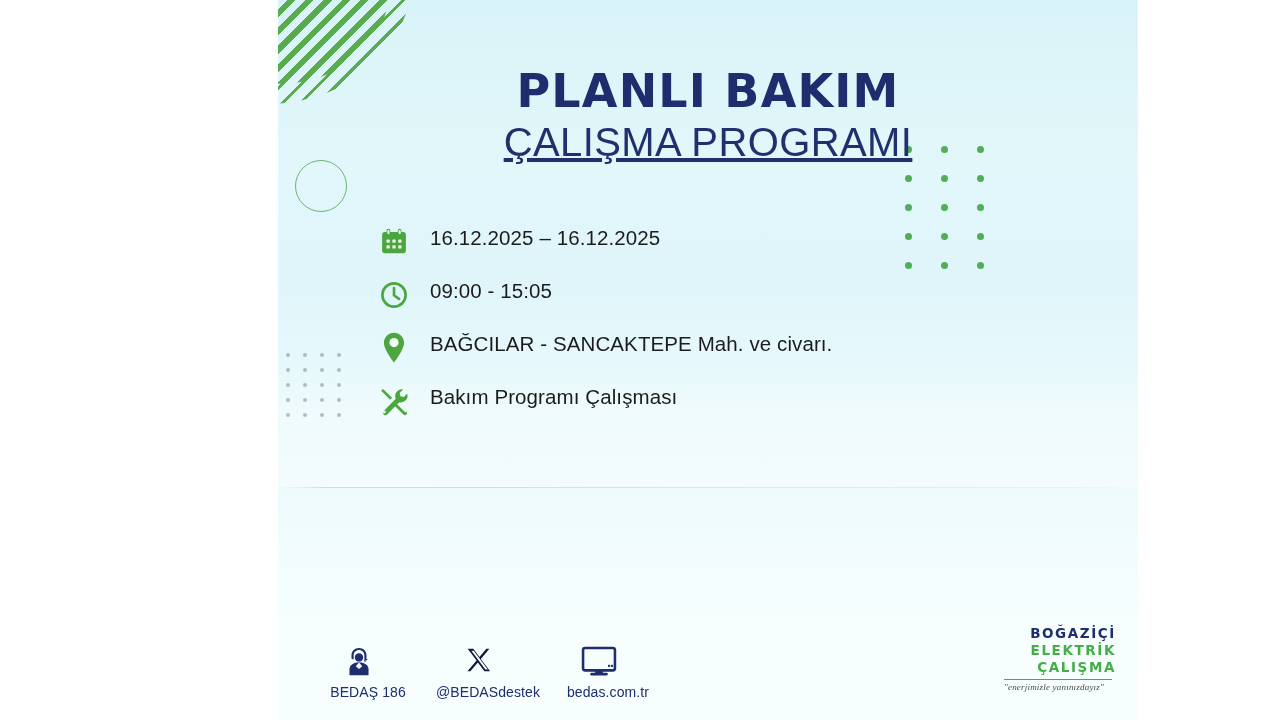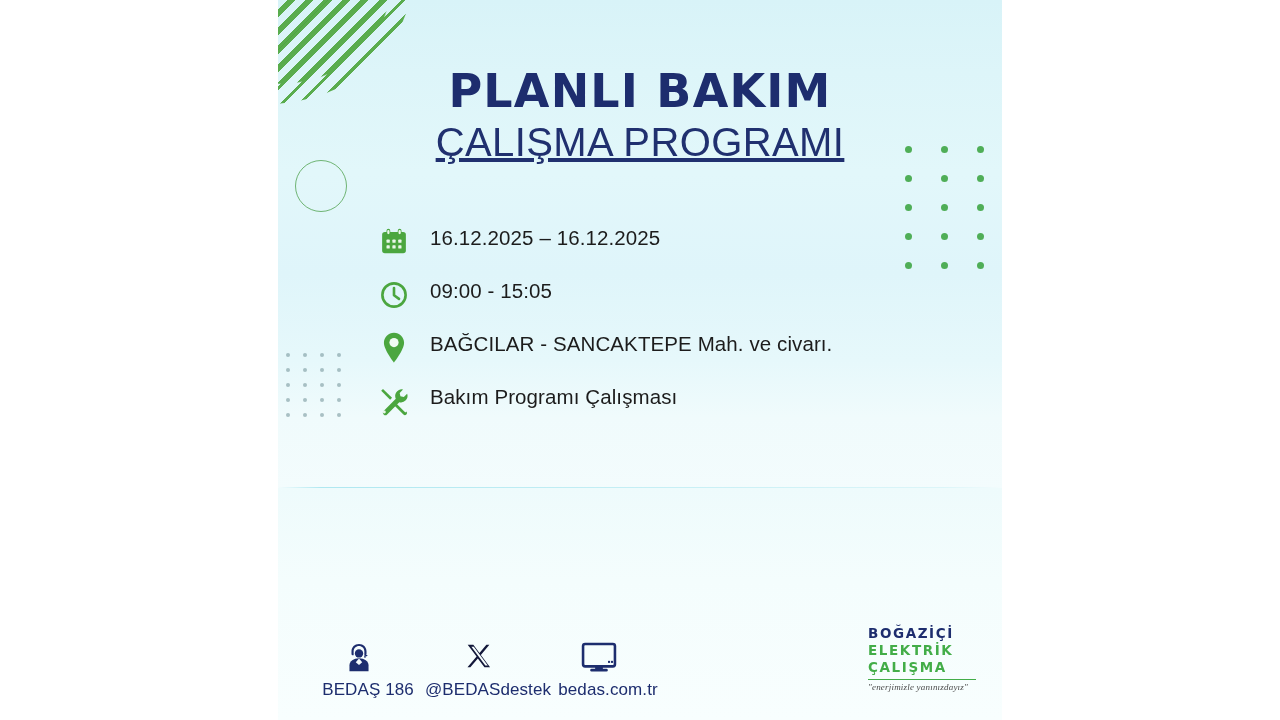--- a/index.html
+++ b/index.html
@@ -11,21 +11,21 @@
   }
   .stage {
     position: relative;
     width: 1280px; height: 720px;
     background: #ffffff;
   }
   
   .card {
     position: absolute;
     left: 278px; top: 0;
-    width: 724px; height: 720px;
+    width: 860px; height: 720px;
     overflow: hidden;
     background:
       linear-gradient(180deg,
         #d8f3f8 0%,
         #ddf5f9 10%,
         #e2f7fa 24%,
         #dff5fa 38%,
         #e6f8fb 50%,
         #f0fbfc 58%,
         #f4fcfd 70%,
@@ -168,39 +168,40 @@
   }
   .contact {
     width: 94px;
     display: flex; flex-direction: column;
     align-items: center;
     gap: 7px;
   }
   .contact-glyph { height: 34px; display:flex; align-items:flex-end; justify-content:center; }
   .contact-label {
     font-family: "Liberation Sans", sans-serif;
-    font-size: 17px;
+    font-size: 14px;
     color: #1d2d6e;
     letter-spacing: .1px;
     white-space: nowrap;
     padding-left: 18px;
   }
 
   .brand {
     position: absolute;
     right: 22px; bottom: 14px;
     width: 112px;
     text-align: left;
   }
   .brand-line {
     font-family: "DejaVu Sans", sans-serif;
     font-weight: 700;
     font-size: 13.5px;
     letter-spacing: 1.6px;
     line-height: 1.26;
+    text-align: right;
   }
   .brand-1 { color: #1d2d6e; }
   .brand-2, .brand-3 { color: #43ad48; }
   .brand-rule {
     width: 108px; height: 1.4px;
     background: #43ad48;
     margin: 3px 0 2px 0;
   }
   .brand-tag {
     font-family: "Liberation Serif", serif;

